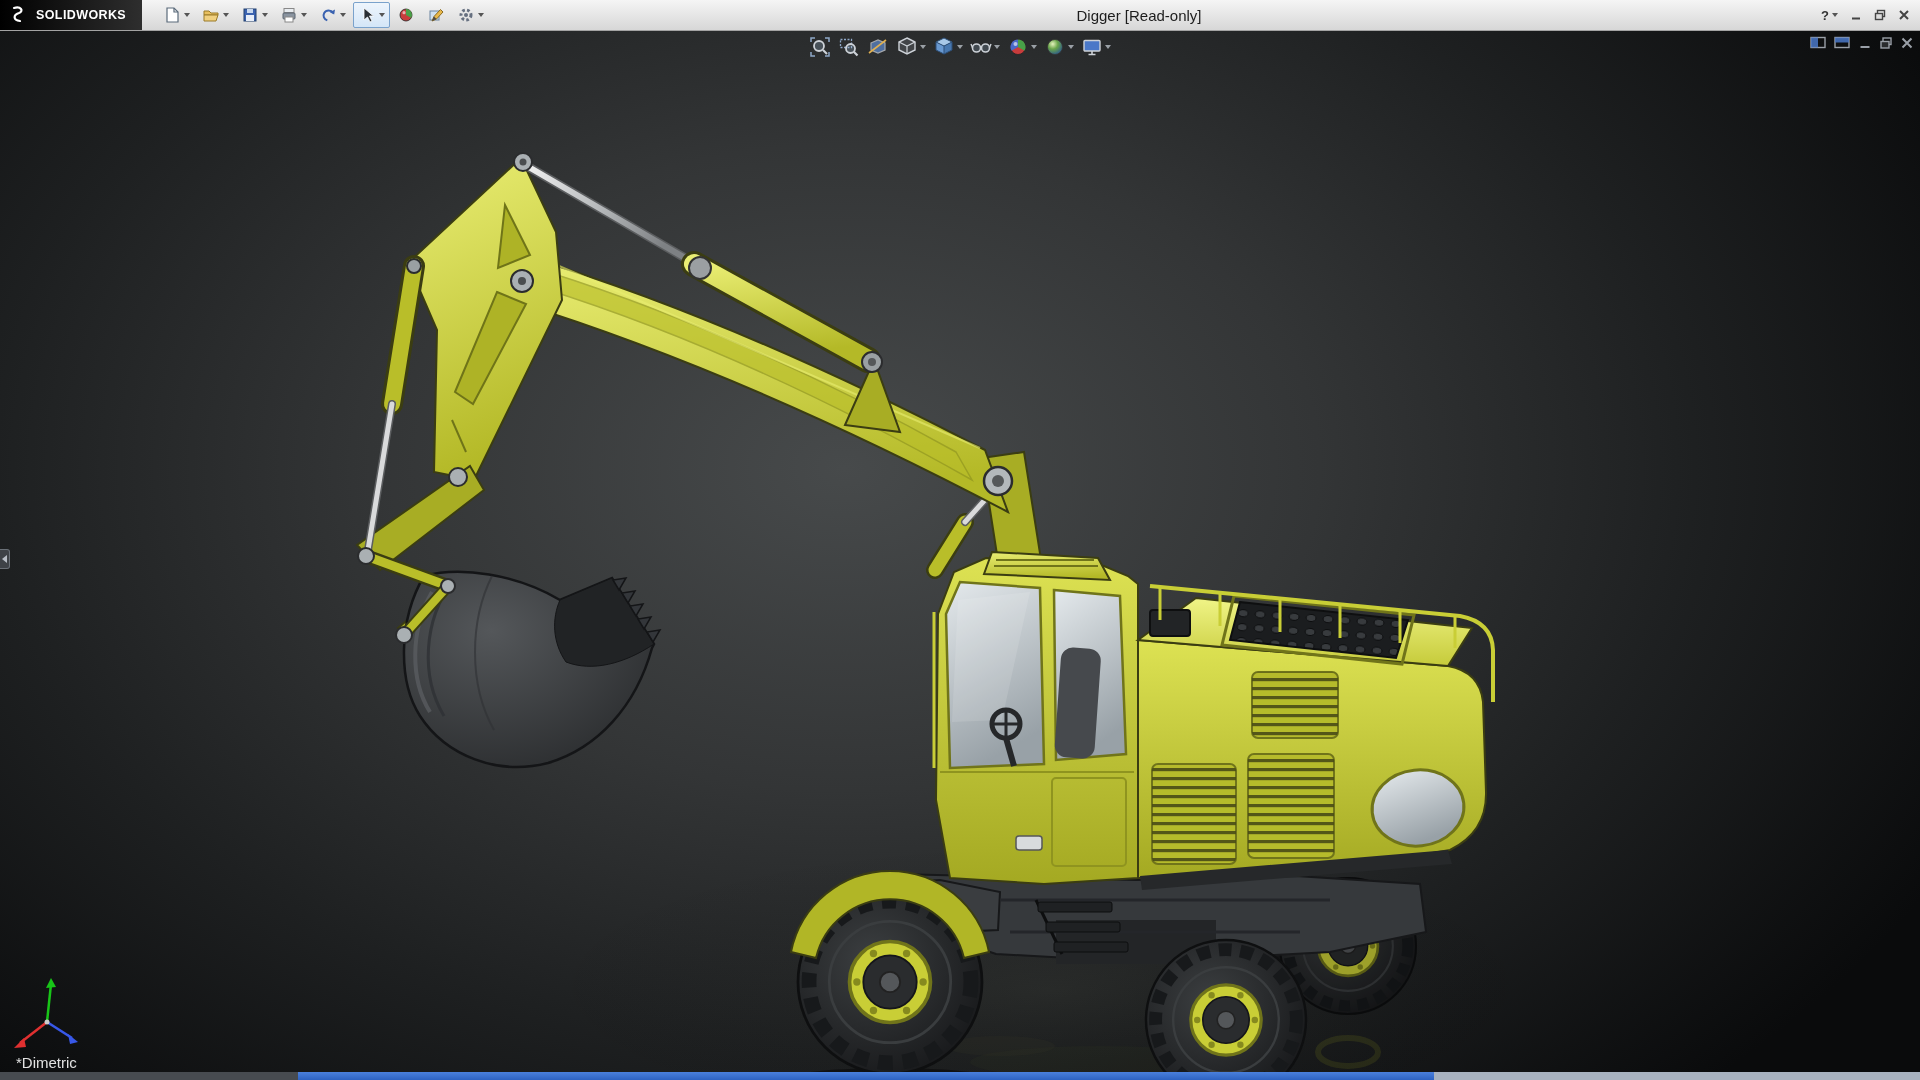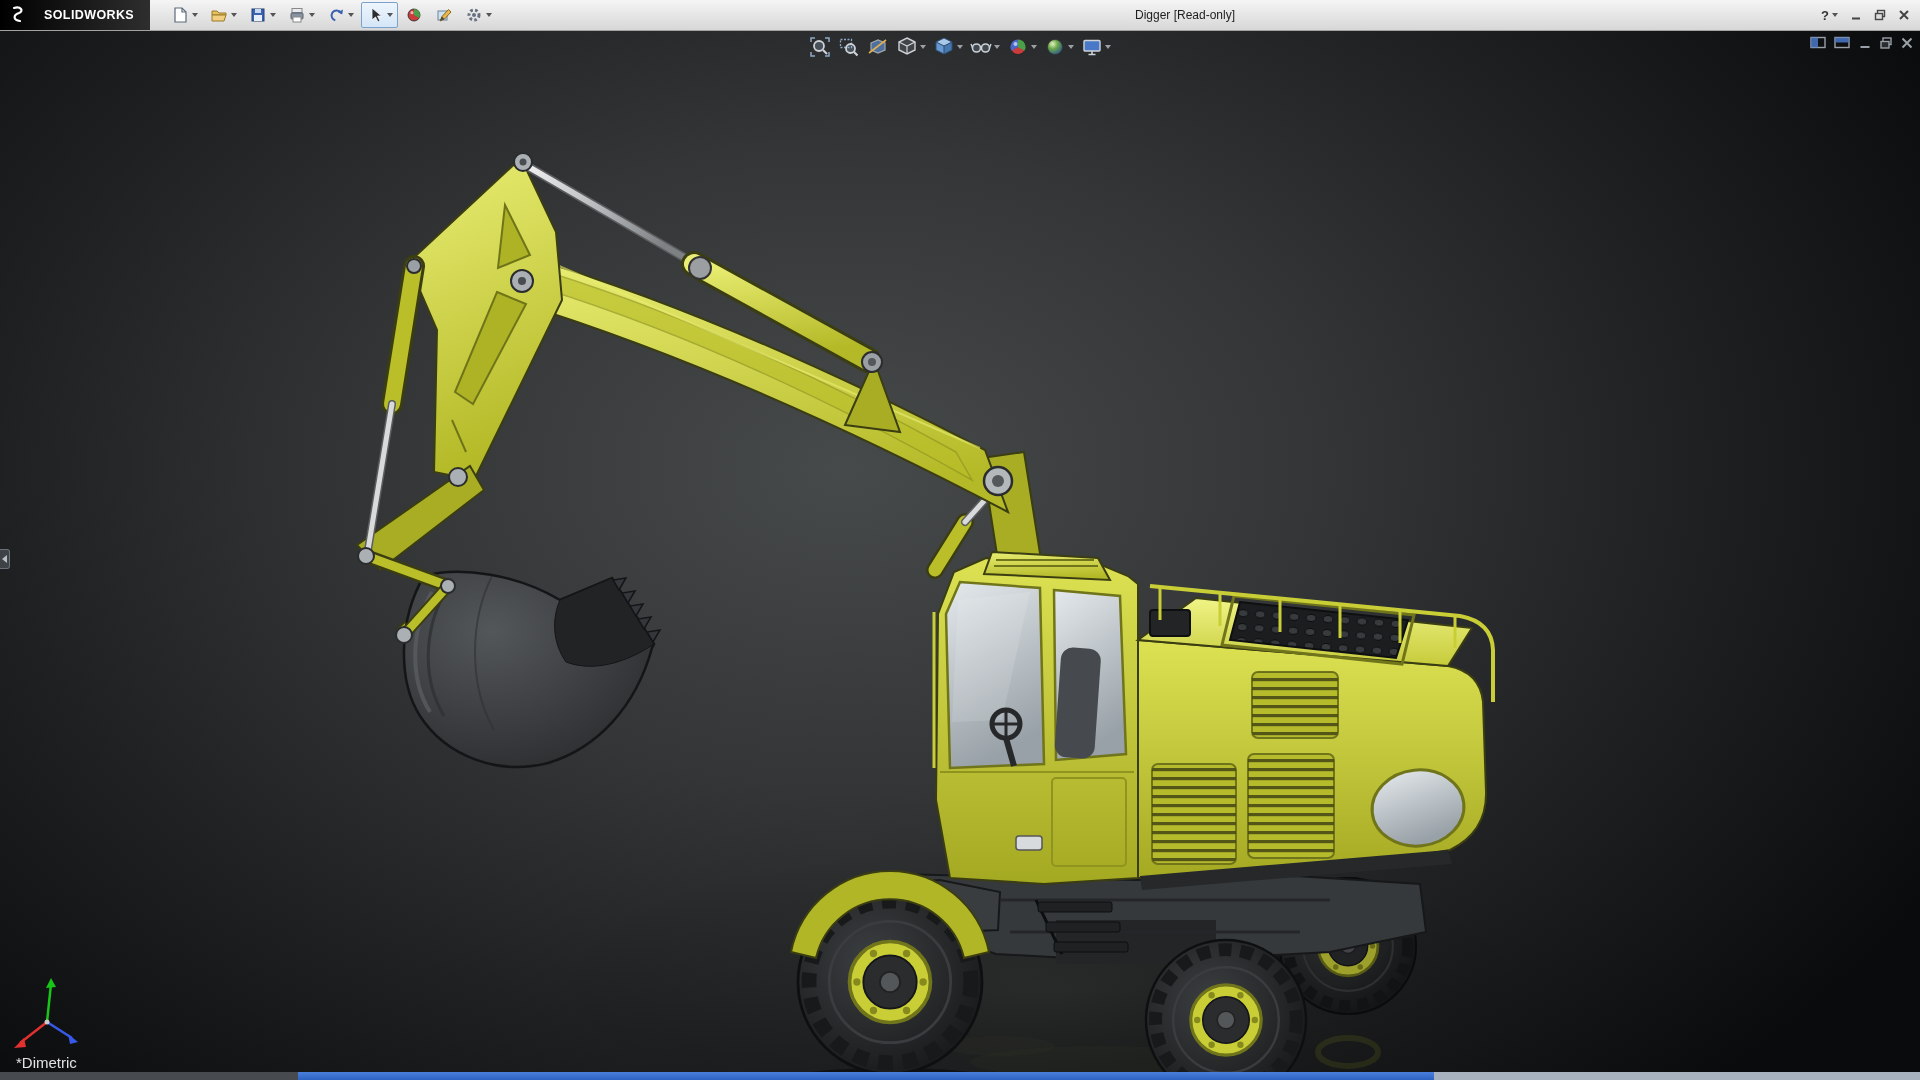--- a/index.html
+++ b/index.html
@@ -4,30 +4,30 @@
 <style>
   html,body{margin:0;padding:0}
   body{width:1920px;height:1080px;overflow:hidden;position:relative;background:#000;
        font-family:"Liberation Sans",sans-serif;-webkit-font-smoothing:antialiased}
 
   
   .titlebar{position:absolute;top:0;left:0;right:0;height:30px;z-index:40;
             background:linear-gradient(#f5f5f5,#d7d7d7);border-bottom:1px solid #a3a3a3;
             display:flex;align-items:center}
   .logo{height:30px;background:linear-gradient(90deg,#000 0%,#191919 55%,#2e2e2e 100%);
-        color:#fff;display:flex;align-items:center;gap:16px;padding:0 16px 0 8px}
+        color:#fff;display:flex;align-items:center;gap:8px;padding:0 16px 0 8px}
   .brand{font-size:12.5px;font-weight:bold;letter-spacing:.4px}
   .tbar{display:flex;align-items:center;margin-left:16px;gap:2px}
   .tb-btn{height:24px;display:flex;align-items:center;gap:3px;padding:0 4px;
           border:1px solid transparent;border-radius:2px}
   .tb-btn.selected{border-color:#7aa2cc;background:linear-gradient(#eef5fc,#d4e6f8)}
   .caret{width:0;height:0;border-left:3.5px solid transparent;border-right:3.5px solid transparent;
          border-top:4px solid #555}
-  .title-center{position:absolute;left:1185px;transform:translateX(-50%);
-                font-size:12px;color:#1d1d1d;white-space:nowrap}
+  .title-center{position:absolute;left:1139px;transform:translateX(-50%);
+                font-size:15px;color:#1d1d1d;white-space:nowrap}
   .win-controls{position:absolute;right:10px;top:0;height:30px;display:flex;align-items:center;gap:12px}
   .help{font-size:13px;font-weight:bold;color:#333;display:flex;align-items:center;gap:3px}
 
   
   .viewport{position:absolute;left:0;top:30px;right:0;bottom:8px;z-index:0;
     background:radial-gradient(ellipse 1250px 850px at 44% 42%,
       var(--background_center,#474a4b) 0%,#333536 38%,#1e2021 68%,var(--background_edge,#0a0b0c) 100%)}
   #scene{position:absolute;left:0;top:0;width:1920px;height:1080px;z-index:10}
 
   .hud{position:absolute;left:806px;top:34px;display:flex;align-items:center;gap:1px;z-index:20}

